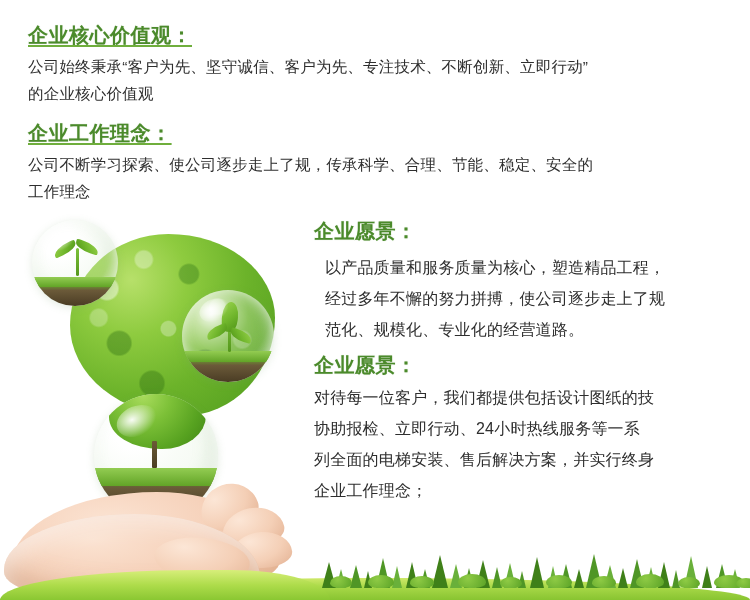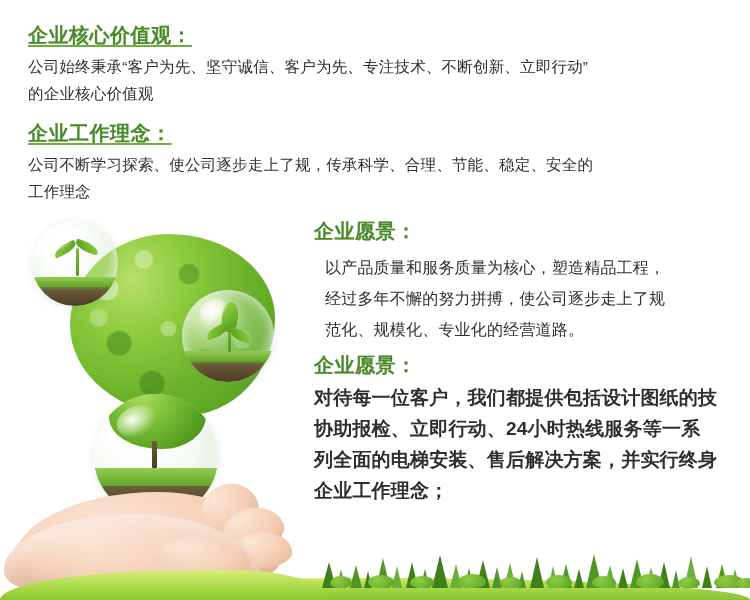--- a/index.html
+++ b/index.html
@@ -75,21 +75,21 @@
   #block-vision .heading { margin-bottom: 8px; }
   #block-vision .body-text { line-height: 31px; font-size: 16px; margin-left: 11px; }
 
   #block-mission {
     position: absolute;
     left: 314px;
     top: 352px;
     width: 430px;
   }
   #block-mission .heading { margin-bottom: 4px; }
-  #block-mission .body-text { line-height: 31px; font-size: 19px; font-weight: bold; }
+  #block-mission .body-text { line-height: 31px; font-size: 16px; }
 
   
   #illustration {
     position: absolute;
     left: 10px;
     top: 212px;
     width: 320px;
     height: 388px;
   }
 

